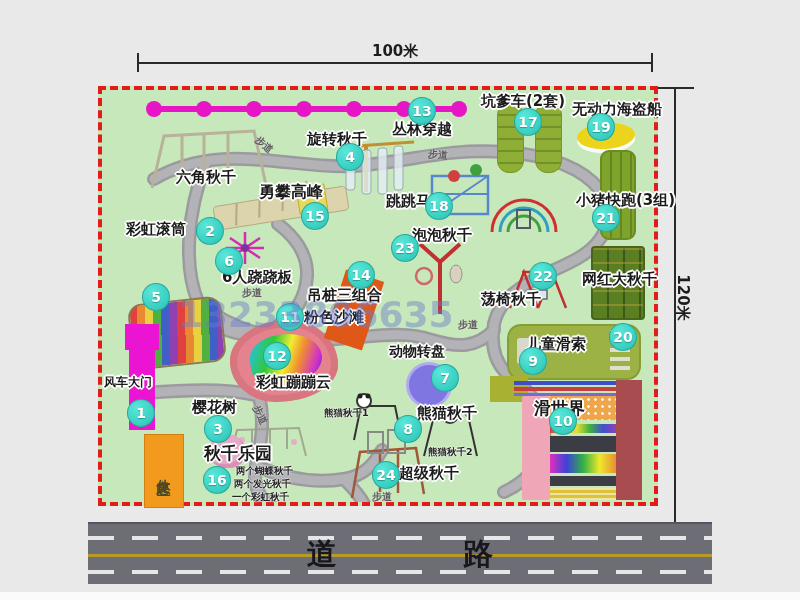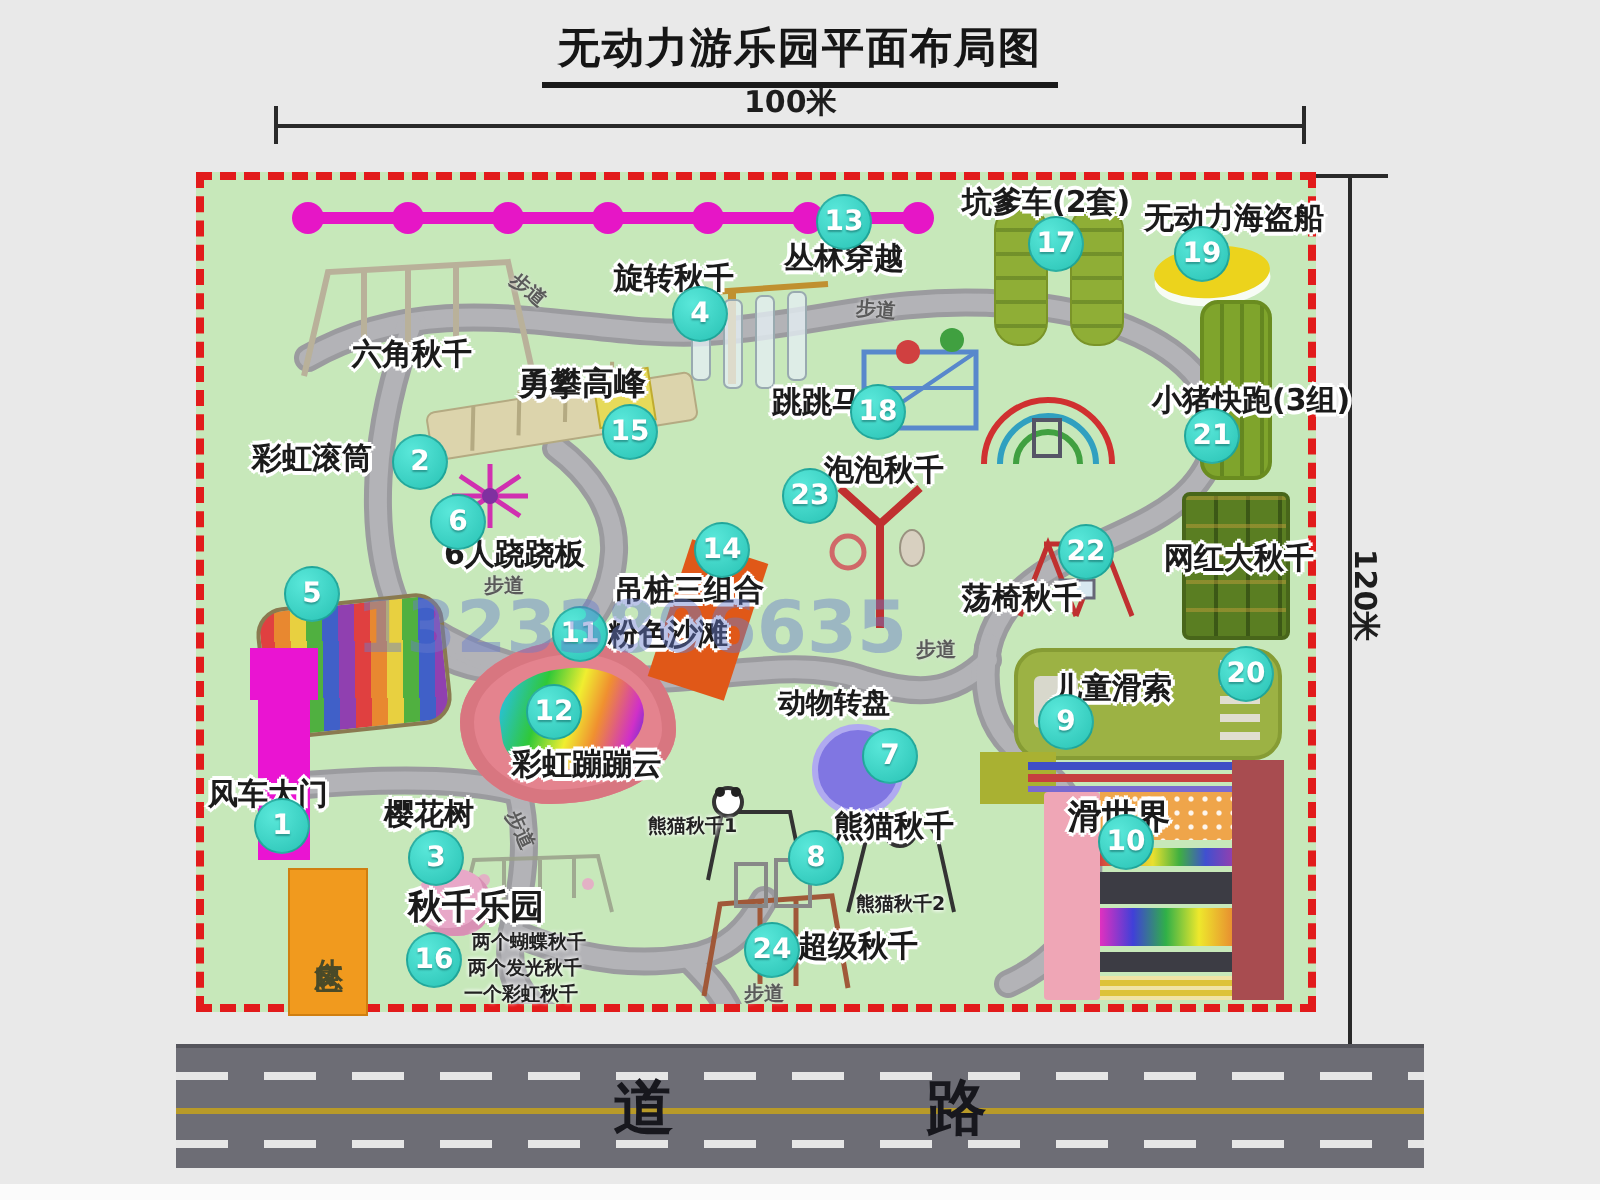--- a/index.html
+++ b/index.html
@@ -30,23 +30,20 @@
         font-size:30px;font-weight:bold;color:#17171d;letter-spacing:58px;text-indent:58px;}
   .bottom-strip{position:absolute;left:0;top:592px;width:800px;height:8px;background:#fbfbfb;}
   .rest{left:42px;top:344px;width:38px;height:72px;background:#f19a1e;border:1px solid #d07f10;display:flex;align-items:center;justify-content:center;z-index:8;}
   .rest span{writing-mode:vertical-rl;text-orientation:upright;font-size:14px;font-weight:bold;color:#4a4a28;letter-spacing:2px;}
 </style>
 </head>
 <body>
 
 <div class="stage">
 
-  <div class="title-wrap">
-    <span class="title">无动力游乐园平面布局图</span>
-  </div>
 
   <div class="dim" style="left:138px;top:62px;width:514px;height:2px;"></div>
   <div class="dim" style="left:137px;top:53px;width:2px;height:19px;"></div>
   <div class="dim" style="left:651px;top:53px;width:2px;height:19px;"></div>
   <div class="dim-label" style="left:372px;top:42px;">100米</div>
 
   <div class="dim" style="left:674px;top:88px;width:2px;height:468px;"></div>
   <div class="dim" style="left:656px;top:87px;width:38px;height:2px;"></div>
   <div class="dim-label" style="left:652px;top:288px;width:60px;text-align:center;transform:rotate(90deg);">120米</div>
 
@@ -185,21 +182,21 @@
     <div style="left:232px;top:184px;width:40px;height:72px;background:#e05818;transform:rotate(18deg);z-index:8;"></div>
 
     <div class="walk" style="left:152px;top:48px;transform:rotate(40deg);">步道</div>
     <div class="walk" style="left:326px;top:58px;transform:rotate(5deg);">步道</div>
     <div class="walk" style="left:438px;top:66px;transform:rotate(-8deg);">步道</div>
     <div class="walk" style="left:140px;top:196px;">步道</div>
     <div class="walk" style="left:356px;top:228px;">步道</div>
     <div class="walk" style="left:148px;top:318px;transform:rotate(65deg);">步道</div>
     <div class="walk" style="left:270px;top:400px;">步道</div>
 
-    <div class="lbl" style="left:2px;top:284px;font-size:15px;margin-top:14px;">风车大门</div>
+    <div class="lbl" style="left:2px;top:284px;font-size:12px;">风车大门</div>
     <div class="lbl" style="left:74px;top:62px;margin-top:16px;">六角秋千</div>
     <div class="lbl" style="left:90px;top:308px;">樱花树</div>
     <div class="lbl" style="left:205px;top:40px;">旋转秋千</div>
     <div class="lbl" style="left:24px;top:130px;">彩虹滚筒</div>
     <div class="lbl" style="left:120px;top:178px;">6人跷跷板</div>
     <div class="lbl" style="left:287px;top:253px;font-size:14px;">动物转盘</div>
     <div class="lbl" style="left:315px;top:314px;">熊猫秋千</div>
     <div class="sub" style="left:222px;top:317px;">熊猫秋千1</div>
     <div class="sub" style="left:326px;top:356px;">熊猫秋千2</div>
     <div class="lbl" style="left:424px;top:245px;">儿童滑索</div>

